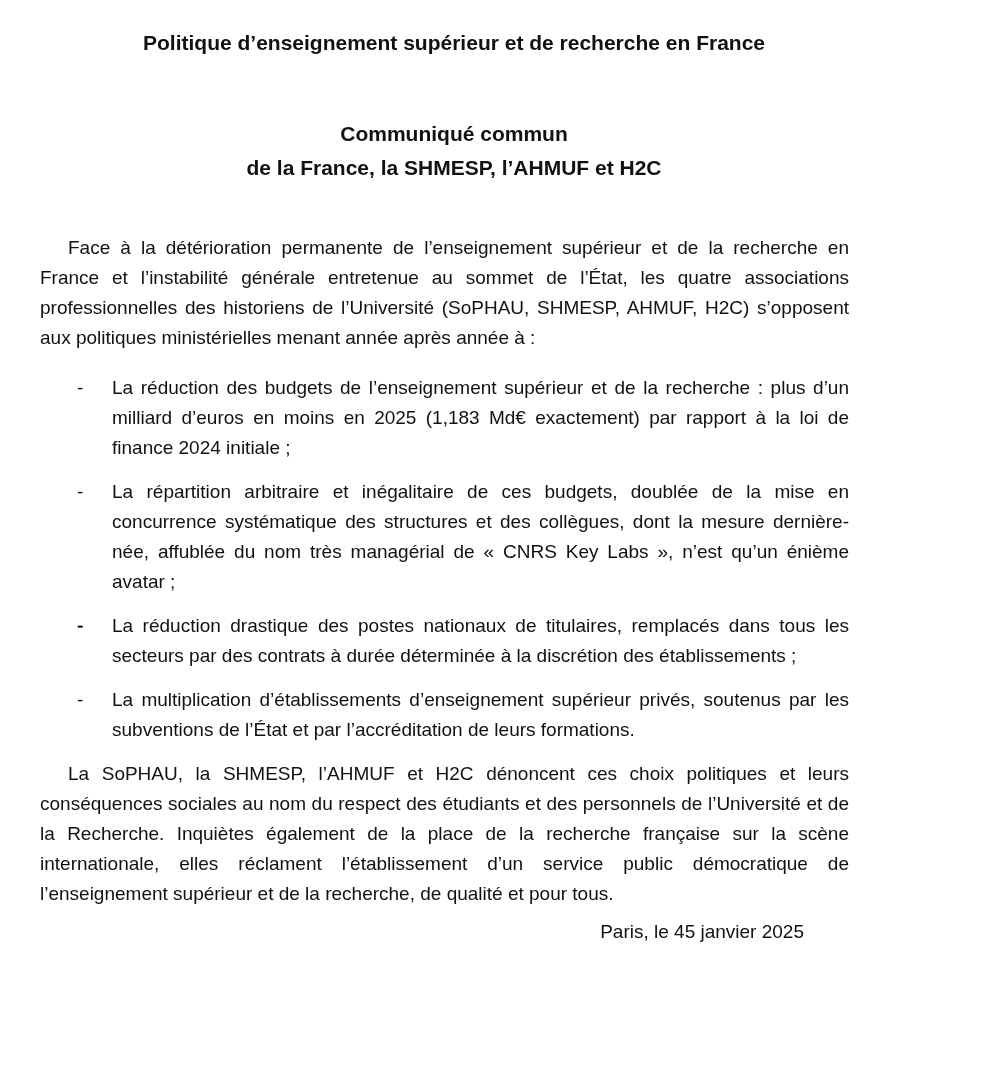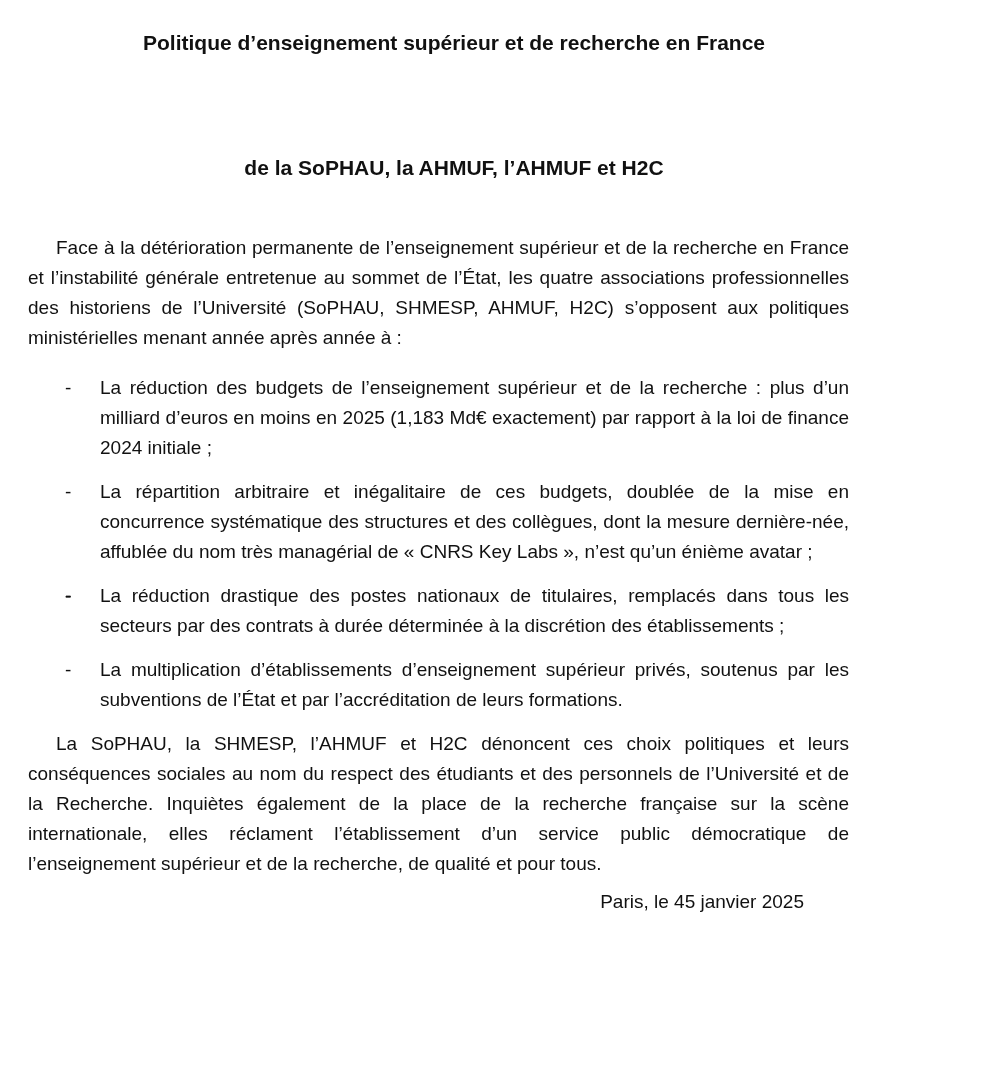--- a/index.html
+++ b/index.html
@@ -24,21 +24,21 @@
     margin: 0;
   }
   .doc-subtitle {
     font-size: 21px;
     line-height: 34px;
     font-weight: 700;
     text-align: center;
     margin: 61px 0 0 0;
   }
   .body-block {
-    margin-left: 28px;
+    margin-left: 40px;
     margin-right: 59px;
   }
   .para {
     text-align: justify;
     text-indent: 28px;
     margin: 0;
   }
   .intro { margin-top: 48px; }
   .conclusion { margin-top: 14px; }
   .bullet-list { margin: 0; padding: 0; }
@@ -60,22 +60,22 @@
   }
 </style>
 </head>
 <body>
 
 <div class="page">
 
   <h1 class="doc-title">Politique d’enseignement supérieur et de recherche en France</h1>
 
   <h2 class="doc-subtitle">
-    <br>
-    <span>de la SoPHAU, la AHMUF, l’AHMUF et H2C</span>
+    <span>Communiqué commun</span><br>
+    <span>de la France, la SHMESP, l’AHMUF et H2C</span>
   </h2>
 
   <div class="body-block">
 
     <p class="para intro">Face à la détérioration permanente de l’enseignement supérieur et de la recherche en France et l’instabilité générale entretenue au sommet de l’État, les quatre associations professionnelles des historiens de l’Université (SoPHAU, SHMESP, AHMUF, H2C) s’opposent aux politiques ministérielles menant année après année à&nbsp;:</p>
 
     <div class="bullet-list">
 
       <div class="bullet-item first">
         <span class="bullet-marker">-</span>

